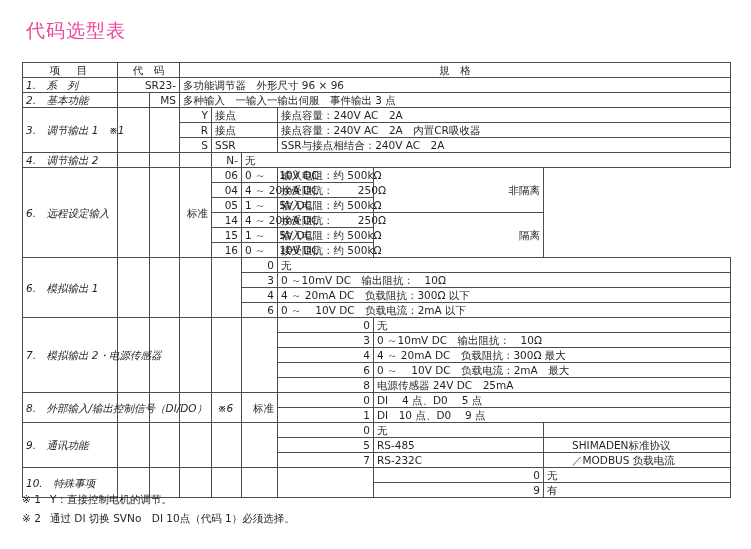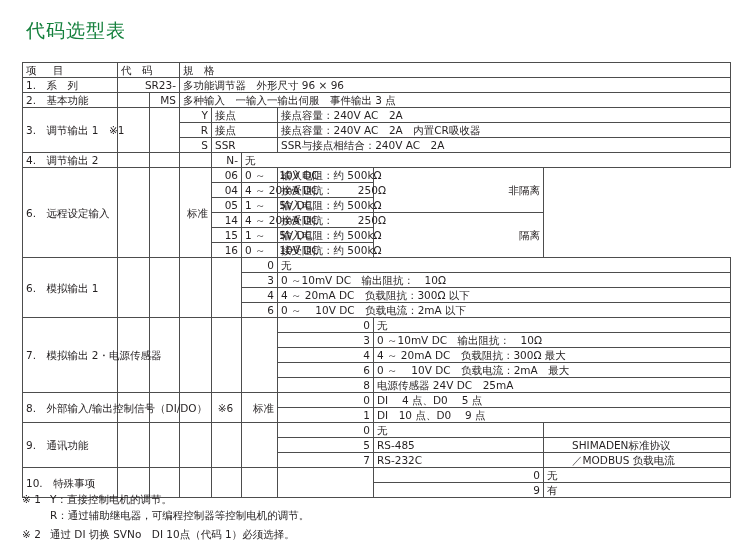--- a/index.html
+++ b/index.html
@@ -7,21 +7,21 @@
     width:751px;height:549px;
     background:#ffffff;
     font-family:"DejaVu Sans","Liberation Sans",sans-serif;
     font-size:11px;
     color:#231f20;
     position:relative;
     overflow:hidden;
   }
   #title{
     position:absolute;left:26px;top:18px;
-    font-size:19px;color:#15803d;letter-spacing:1px;
+    font-size:19px;color:#ec4899;letter-spacing:1px;
     font-family:"DejaVu Sans","Liberation Sans",sans-serif;
   }
   #tablewrap{
     position:absolute;left:22px;top:62px;width:708px;
   }
   table.main{
     border-collapse:collapse;width:708px;table-layout:fixed;
   }
   table.main td{
     border:1px solid #4d4d4d;
@@ -30,23 +30,23 @@
     line-height:14px;
     font-size:10.5px;
     vertical-align:middle;
     white-space:nowrap;
   }
   td.noborder{border:none;}
   td.nob-t{border-top:none;}
   td.nob-b{border-bottom:none;}
   .ctr{text-align:right;}
   .lft{text-align:left;}
-  .hdr{border-radius:7px;}
+  .hdr{text-align:center;border-radius:7px;}
   .spaced{letter-spacing:3px;}
-  .rowlabel{padding-left:4px;}
+  .rowlabel{padding-left:4px;font-style:italic;}
   #footnotes{
     position:absolute;left:22px;top:492px;width:710px;
     font-size:10.5px;line-height:15px;
   }
   #footnotes .fn{position:relative;padding-left:28px;margin-bottom:1px;}
   #footnotes .fn .mark{position:absolute;left:0;top:0;}
 </style>
 </head>
 <body>
 
@@ -255,21 +255,17 @@
 
 </tbody>
     </table>
 </div>
 
 <div id="footnotes">
   <div class="fn">
     <span class="mark">※ 1</span>
     <span>Y：直接控制电机的调节。</span>
   </div>
-  <div class="fn">
-    <span class="mark"></span>
-    <span>R：通过辅助继电器，可编程控制器等控制电机的调节。</span>
-  </div>
   <div class="fn" style="margin-top:4px">
     <span class="mark">※ 2</span>
     <span>通过 DI 切换 SVNo　DI 10点（代码 1）必须选择。</span>
   </div>
 </div>
 
 </body></html>

